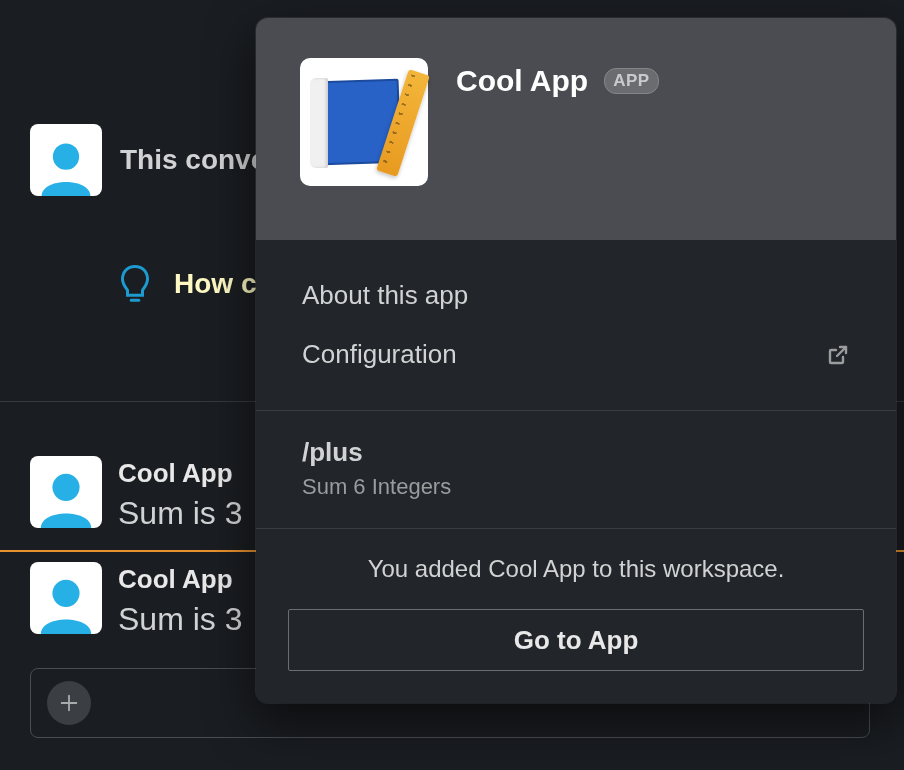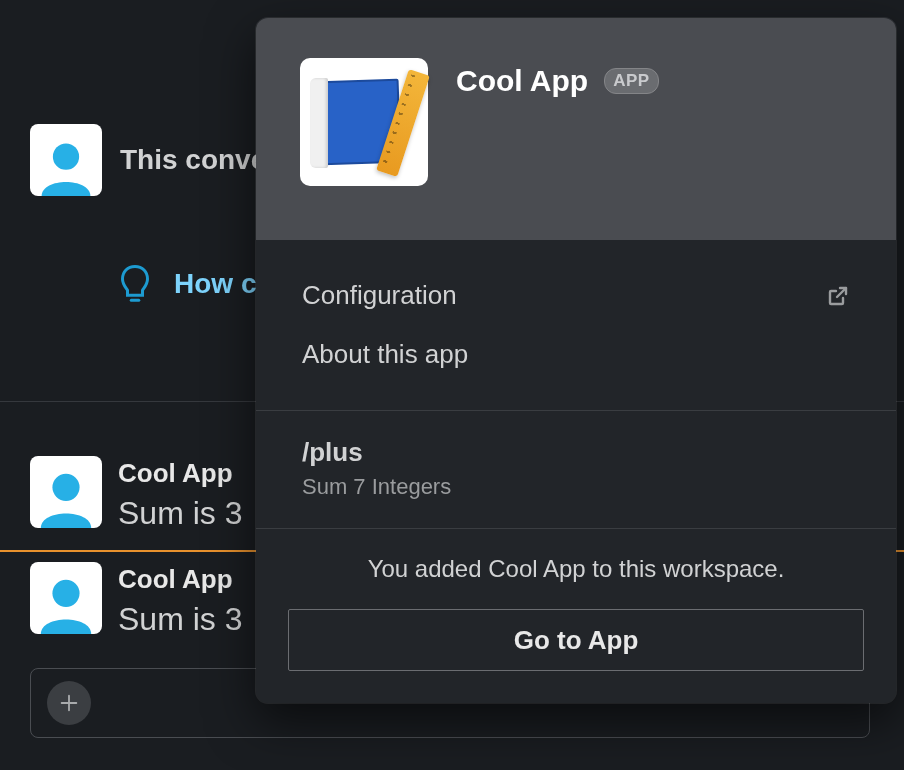--- a/index.html
+++ b/index.html
@@ -55,21 +55,21 @@
       top: 264px;
       left: 120px;
       display: flex;
       align-items: center;
       gap: 24px;
     }
     .bulb-icon { width: 30px; height: 40px; }
     .how-text {
       font-size: 28px;
       font-weight: 700;
-      color: #7dd3fc;
+      color: #fef9c3;
     }
 
     .hdivider {
       position: absolute;
       left: 0;
       width: 100%;
       height: 1px;
       background: #35383d;
     }
     .divider-1 { top: 401px; }
@@ -375,37 +375,37 @@
       </div>
     </div>
     <div class="app-title-row">
       <div class="app-title">Cool App</div>
       <div class="app-badge">APP</div>
     </div>
   </div>
 
   <div class="menu-list">
     <div class="menu-item">
+      <span>About this app</span>
+    </div>
+    <div class="menu-item">
       <span>Configuration</span>
       <svg class="ext-icon" viewBox="0 0 24 24">
         <path d="M14 4 L20 4 L20 10" fill="none" stroke="currentColor" stroke-width="2.4" stroke-linecap="round" stroke-linejoin="round"></path>
         <path d="M20 4 L11 13" fill="none" stroke="currentColor" stroke-width="2.4" stroke-linecap="round"></path>
         <path d="M17 14 L17 19 A1 1 0 0 1 16 20 L5 20 A1 1 0 0 1 4 19 L4 8 A1 1 0 0 1 5 7 L10 7" fill="none" stroke="currentColor" stroke-width="2.4" stroke-linecap="round" stroke-linejoin="round"></path>
       </svg>
     </div>
-    <div class="menu-item">
-      <span>About this app</span>
-    </div>
   </div>
 
   <div class="sep"></div>
 
   <div class="command-block">
     <div class="command-name">/plus</div>
-    <div class="command-desc">Sum 7 Integers</div>
+    <div class="command-desc">Sum 6 Integers</div>
   </div>
 
   <div class="sep"></div>
 
   <div class="added-block">
     <div class="added-text">You added Cool App to this workspace.</div>
   </div>
 
   <div class="go-btn-wrap">
     <button class="go-btn">Go to App</button>

